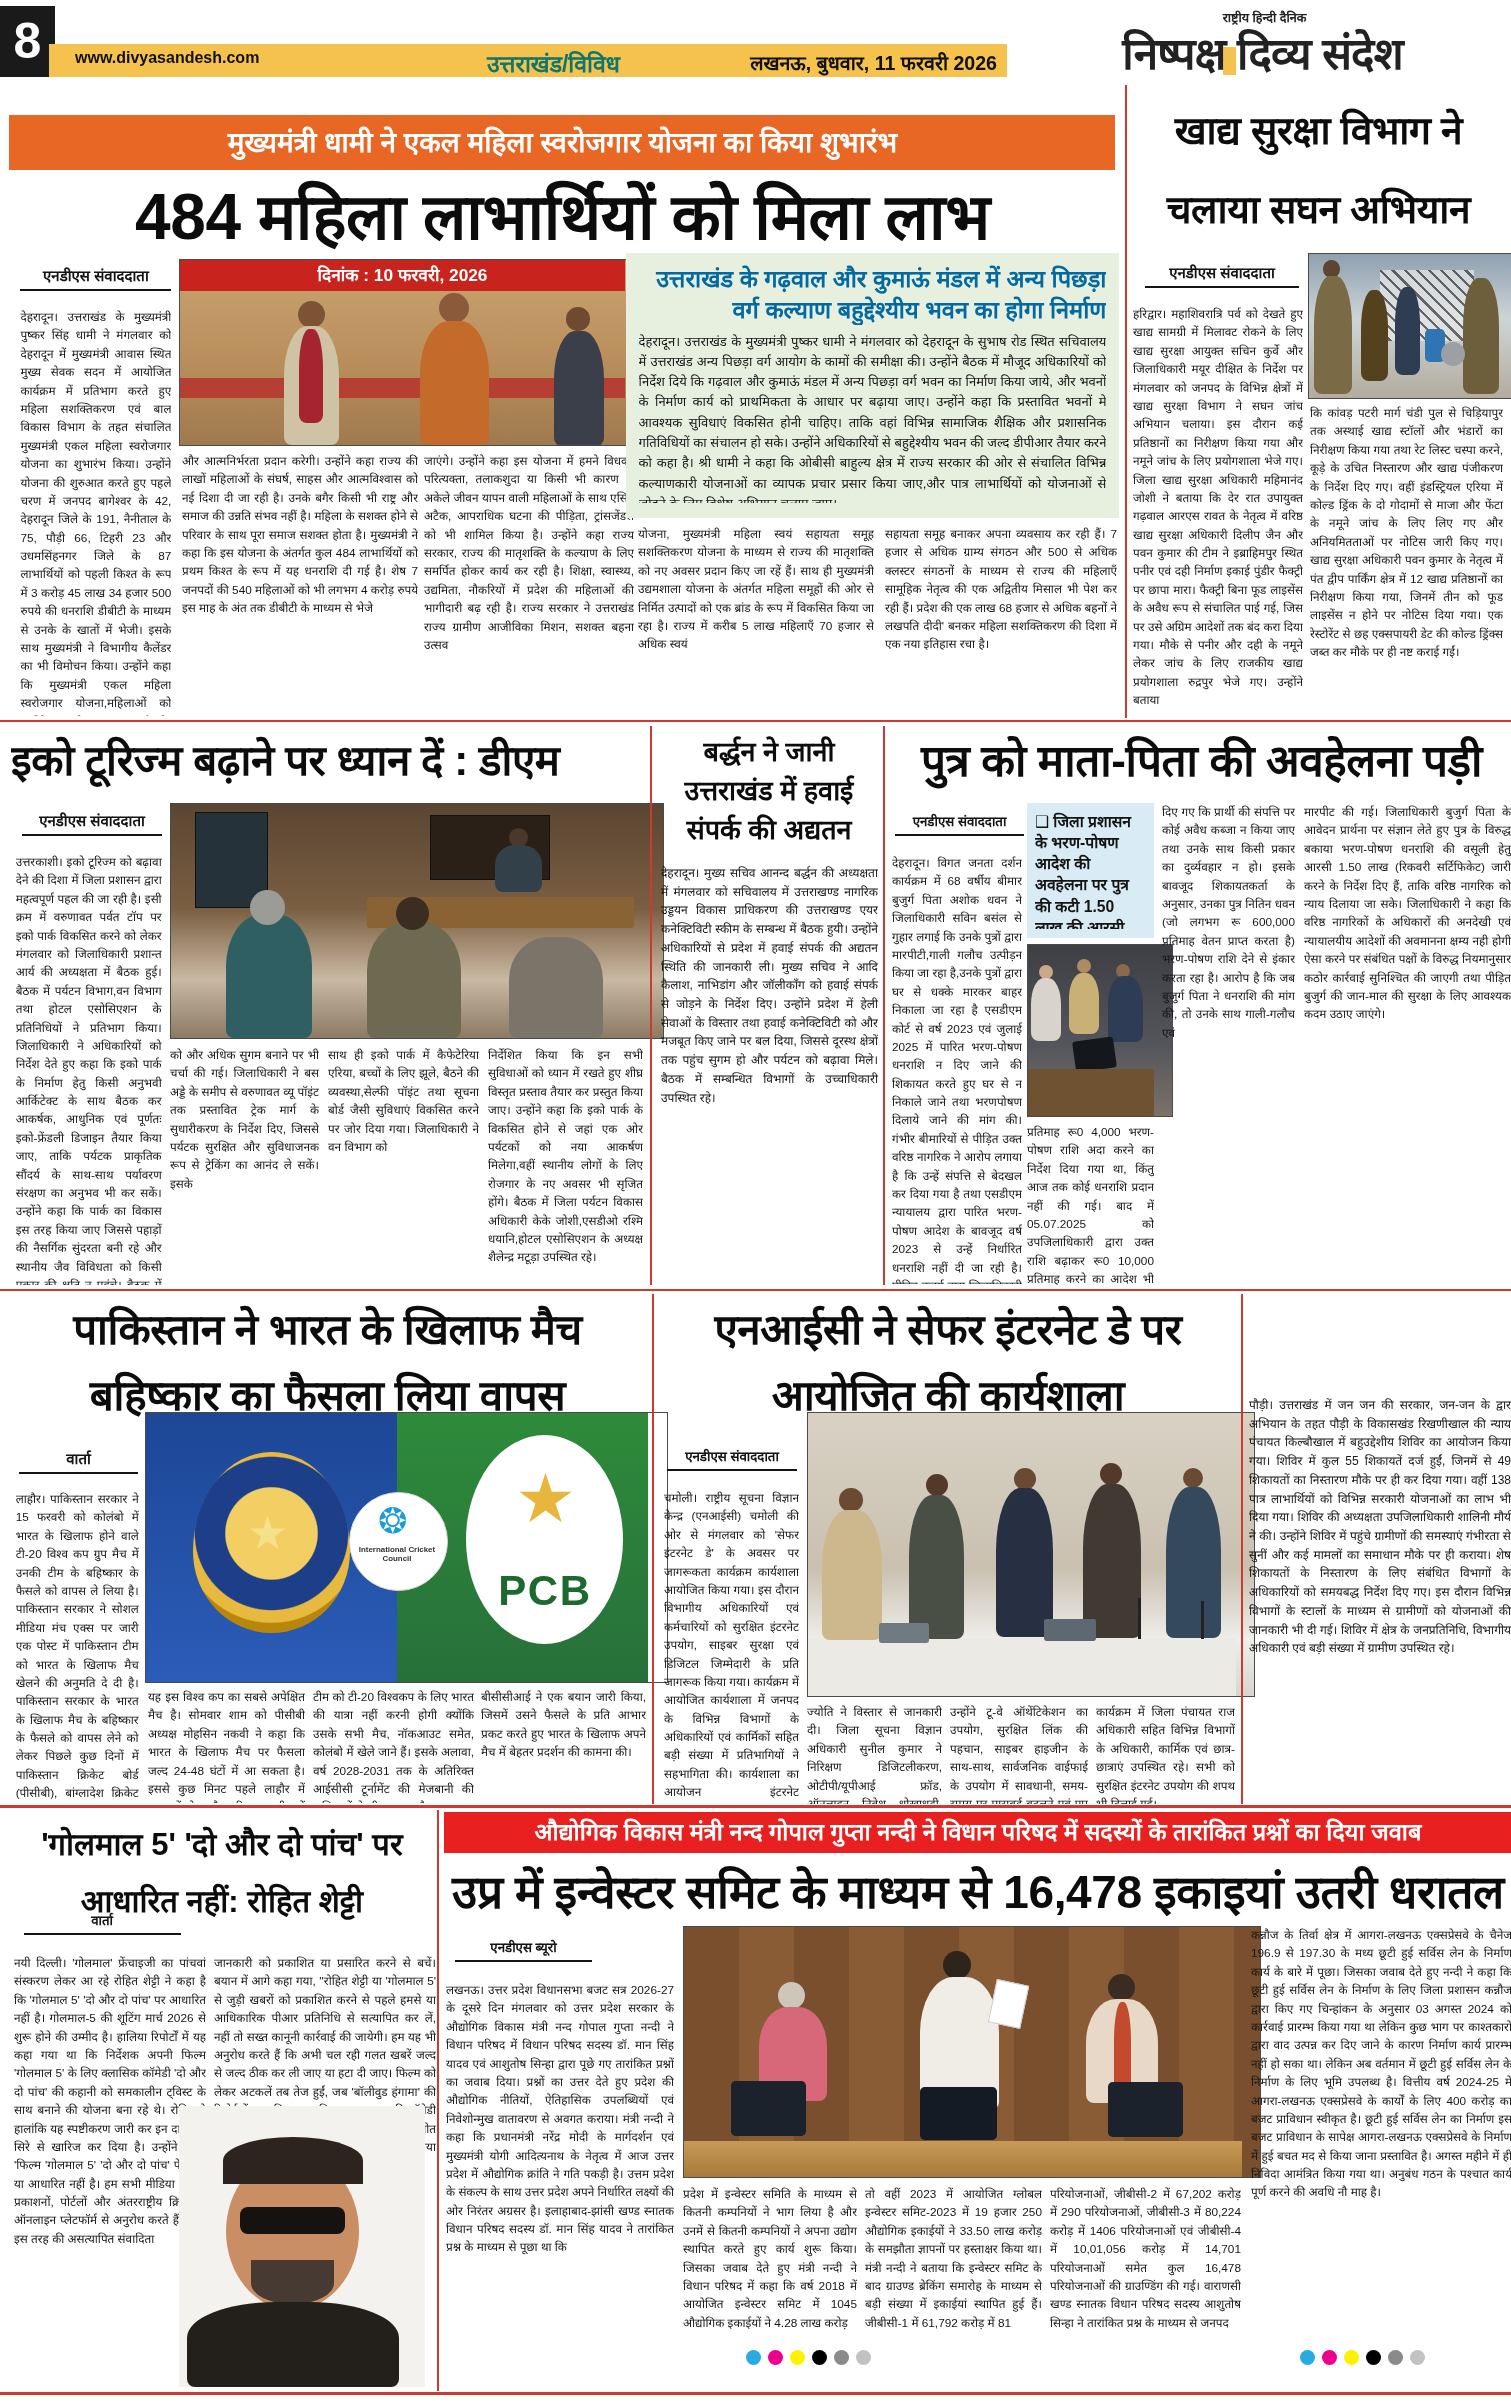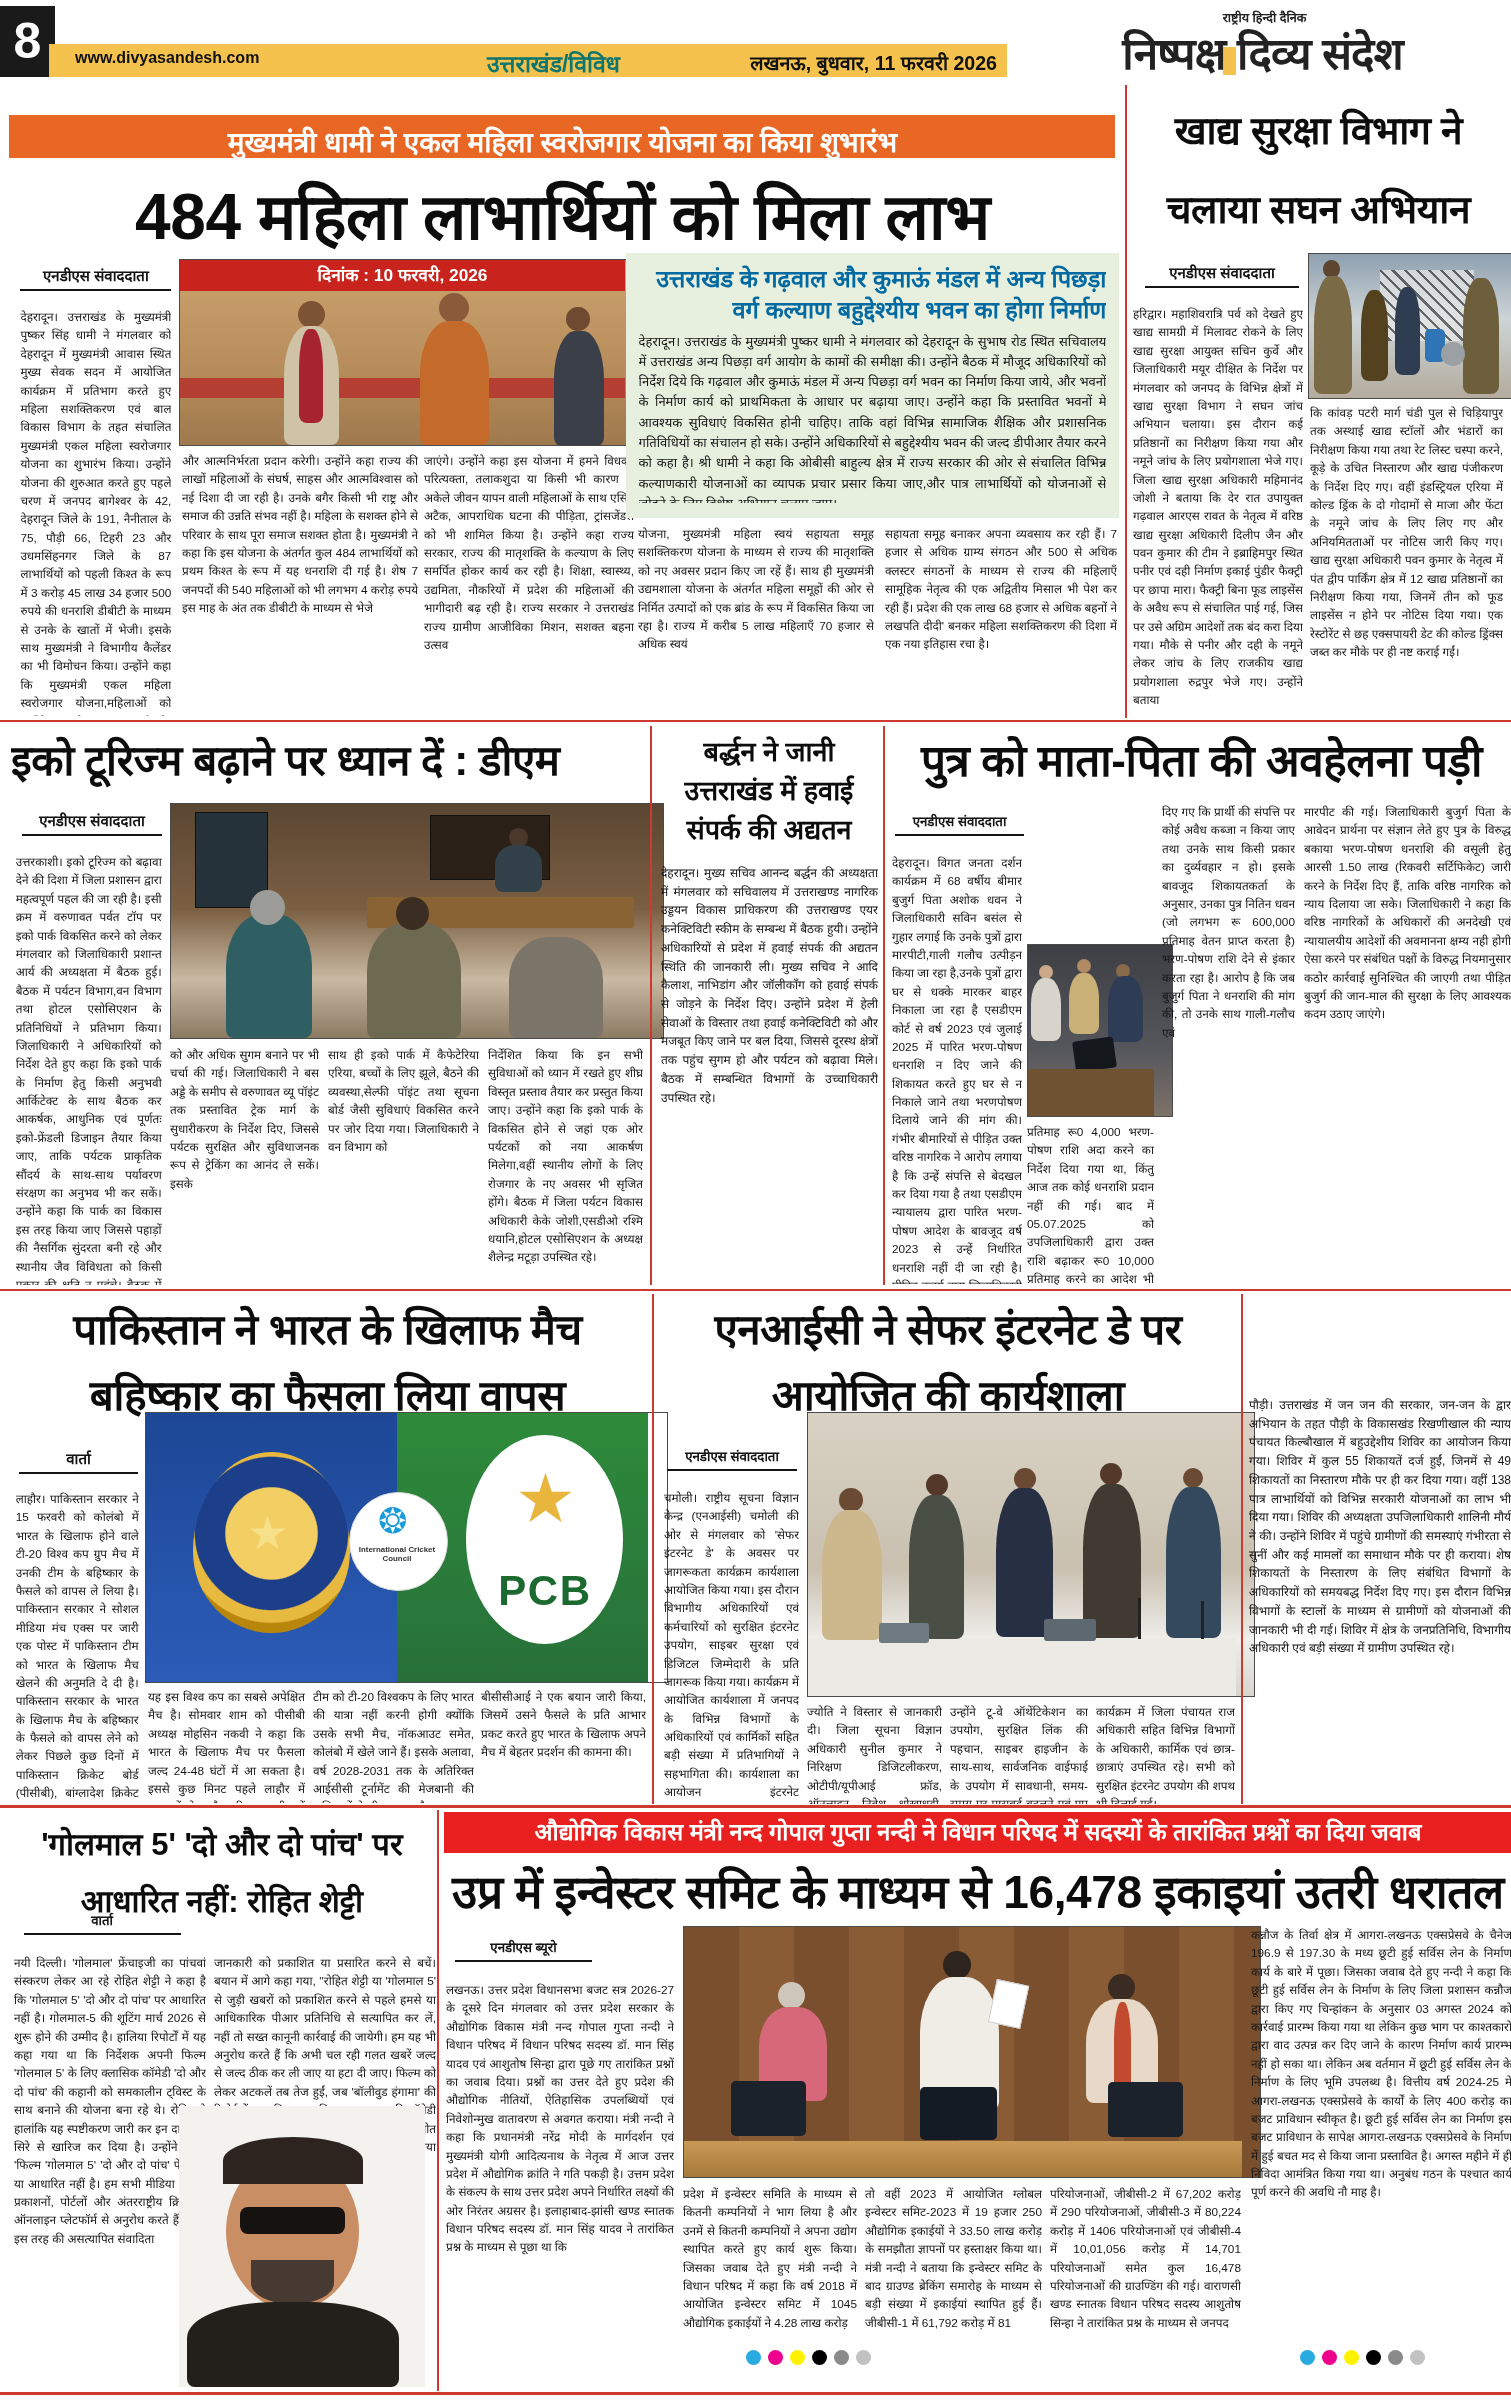--- a/index.html
+++ b/index.html
@@ -30,21 +30,21 @@
     </div>
     <div class="a" style="left:49px;top:44px;width:958px;height:33px;background:#f5c34d;"></div>
     <div class="a" style="left:75px;top:49px;width:251px;font-weight:bold;font-size:16px;color:#111;">www.divyasandesh.com</div>
     <div class="a" style="left:424px;top:47px;width:259px;text-align:center;font-weight:bold;font-size:23px;color:#0f766e;">उत्तराखंड/विविध</div>
     <div class="a" style="left:738px;top:49px;width:259px;text-align:right;font-weight:bold;font-size:19.6px;color:#111;">लखनऊ, बुधवार, 11 फरवरी 2026</div>
     <div class="a" style="left:1223px;top:47px;width:12.6px;height:28px;background:#f5c34d;"></div>
     <div class="a" style="left:1143px;top:9.4px;width:243px;text-align:center;font-weight:bold;font-size:12.6px;color:#222;">राष्ट्रीय हिन्दी दैनिक</div>
     <div class="a" style="left:1013px;top:22px;width:499px;text-align:center;font-weight:bold;font-size:44px;letter-spacing:-0.8px;color:#222;">निष्पक्ष दिव्य संदेश</div>
   </div>
 
-  <div class="a kick" style="left:9.4px;top:115px;width:1106px;height:43px;background:#e96724;font-size:28px;line-height:55px;">
+  <div class="a kick" style="left:9.4px;top:115px;width:1106px;height:55px;background:#e96724;font-size:28px;line-height:55px;">
     <span>मुख्यमंत्री धामी ने एकल महिला स्वरोजगार योजना का किया शुभारंभ</span>
   </div>
   <div class="a hl" style="left:9.4px;top:176px;width:1106px;height:85px;font-size:64px;text-align:center;line-height:83px;">484 महिला लाभार्थियों को मिला लाभ</div>
 
   <div class="a bl" style="left:20.4px;top:265px;width:151px;">एनडीएस संवाददाता</div>
   <div class="a bt" style="left:20.4px;top:308px;width:151px;height:408px;">देहरादून। उत्तराखंड के मुख्यमंत्री पुष्कर सिंह धामी ने मंगलवार को देहरादून में मुख्यमंत्री आवास स्थित मुख्य सेवक सदन में आयोजित कार्यक्रम में प्रतिभाग करते हुए महिला सशक्तिकरण एवं बाल विकास विभाग के तहत संचालित मुख्यमंत्री एकल महिला स्वरोजगार योजना का शुभारंभ किया। उन्होंने योजना की शुरुआत करते हुए पहले चरण में जनपद बागेश्वर के 42, देहरादून जिले के 191, नैनीताल के 75, पौड़ी 66, टिहरी 23 और उधमसिंहनगर जिले के 87 लाभार्थियों को पहली किश्त के रूप में 3 करोड़ 45 लाख 34 हजार 500 रुपये की धनराशि डीबीटी के माध्यम से उनके के खातों में भेजी। इसके साथ मुख्यमंत्री ने विभागीय कैलेंडर का भी विमोचन किया। उन्होंने कहा कि मुख्यमंत्री एकल महिला स्वरोजगार योजना,महिलाओं को आर्थिक रूप से सशक्त बनाएगी और उन्हें सम्मान, सुरक्षा</div>
 
   <div class="ph" style="left:179px;top:259px;width:445px;height:185px;background:linear-gradient(180deg,#caa46f 0%,#b98e5c 55%,#9f7a4e 100%);">
     <div class="a" style="left:0;top:0;width:445px;height:31px;background:#c8241d;color:#fff;font-weight:bold;font-size:17.3px;line-height:31px;text-align:center;overflow:hidden;">
       <span>दिनांक : 10 फरवरी, 2026</span>
@@ -107,20 +107,23 @@
   <div class="a bt" style="left:488px;top:1046px;width:155px;height:239px;">निर्देशित किया कि इन सभी सुविधाओं को ध्यान में रखते हुए शीघ्र विस्तृत प्रस्ताव तैयार कर प्रस्तुत किया जाए। उन्होंने कहा कि इको पार्क के विकसित होने से जहां एक ओर पर्यटकों को नया आकर्षण मिलेगा,वहीं स्थानीय लोगों के लिए रोजगार के नए अवसर भी सृजित होंगे। बैठक में जिला पर्यटन विकास अधिकारी केके जोशी,एसडीओ रश्मि धयानि,होटल एसोसिएशन के अध्यक्ष शैलेन्द्र मटूड़ा उपस्थित रहे।</div>
 
   <div class="vl" style="left:650px;top:726px;height:559px;"></div>
   <div class="a hl" style="left:660px;top:733px;width:218px;height:119px;font-size:27px;line-height:39px;text-align:center;letter-spacing:0;">बर्द्धन ने जानी उत्तराखंड में हवाई संपर्क की अद्यतन स्थिति</div>
   <div class="a bt" style="left:661px;top:864px;width:217px;height:421px;font-size:12px;">देहरादून। मुख्य सचिव आनन्द बर्द्धन की अध्यक्षता में मंगलवार को सचिवालय में उत्तराखण्ड नागरिक उड्डयन विकास प्राधिकरण की उत्तराखण्ड एयर कनेक्टिविटी स्कीम के सम्बन्ध में बैठक हुयी। उन्होंने अधिकारियों से प्रदेश में हवाई संपर्क की अद्यतन स्थिति की जानकारी ली। मुख्य सचिव ने आदि कैलाश, नाभिडांग और जॉलीकाँग को हवाई संपर्क से जोड़ने के निर्देश दिए। उन्होंने प्रदेश में हेली सेवाओं के विस्तार तथा हवाई कनेक्टिविटी को और मजबूत किए जाने पर बल दिया, जिससे दूरस्थ क्षेत्रों तक पहुंच सुगम हो और पर्यटन को बढ़ावा मिले। बैठक में सम्बन्धित विभागों के उच्चाधिकारी उपस्थित रहे।</div>
   <div class="vl" style="left:883px;top:726px;height:559px;"></div>
 
   <div class="a hl" style="left:891px;top:729px;width:621px;height:64px;font-size:44px;line-height:63px;text-align:center;">पुत्र को माता-पिता की अवहेलना पड़ी भारी</div>
   <div class="a bl" style="left:895px;top:812px;width:129px;font-size:13.3px;">एनडीएस संवाददाता</div>
   <div class="a bt" style="left:892px;top:854px;width:130px;height:430px;">देहरादून। विगत जनता दर्शन कार्यक्रम में 68 वर्षीय बीमार बुजुर्ग पिता अशोक धवन ने जिलाधिकारी सविन बसंल से गुहार लगाई कि उनके पुत्रों द्वारा मारपीटी,गाली गलौच उत्पीड़न किया जा रहा है,उनके पुत्रों द्वारा घर से धक्के मारकर बाहर निकाला जा रहा है एसडीएम कोर्ट से वर्ष 2023 एवं जुलाई 2025 में पारित भरण-पोषण धनराशि न दिए जाने की शिकायत करते हुए घर से न निकाले जाने तथा भरणपोषण दिलाये जाने की मांग की। गंभीर बीमारियों से पीड़ित उक्त वरिष्ठ नागरिक ने आरोप लगाया है कि उन्हें संपत्ति से बेदखल कर दिया गया है तथा एसडीएम न्यायालय द्वारा पारित भरण-पोषण आदेश के बावजूद वर्ष 2023 से उन्हें निर्धारित धनराशि नहीं दी जा रही है। पीड़ित बुजुर्ग द्वारा जिलाधिकारी के समक्ष प्रस्तुत प्रार्थना पत्र में अवगत कराया गया कि आदेश 23.09.2023 को माननीय एसडीएम, देहरादून द्वारा उनके पुत्र नितिन धवन को</div>
+  <div class="a" style="left:1027px;top:803px;width:127px;height:135px;background:#d9ebf4;">
+    <div style="margin:7.9px 7.9px;font-weight:bold;font-size:15.7px;line-height:1.35;overflow:hidden;height:118px;">❑ <span>जिला प्रशासन के भरण-पोषण आदेश की अवहेलना पर पुत्र की कटी 1.50 लाख की आरसी</span></div>
+  </div>
   <div class="ph" style="left:1027px;top:944px;width:126px;height:171px;background:linear-gradient(180deg,#3d3f45 0%,#55565c 60%,#7c7268 100%);">
     <div class="hd" style="left:11px;top:20.4px;width:14px;height:14px;background:#caa88a;"></div>
     <div class="fg" style="left:3.1px;top:33px;width:30px;height:63px;background:#d8d4cc;"></div>
     <div class="hd" style="left:49px;top:14px;width:14px;height:14px;background:#b08a64;"></div>
     <div class="fg" style="left:41px;top:28px;width:30px;height:61px;background:#c9b077;"></div>
     <div class="hd" style="left:88px;top:19px;width:14px;height:14px;background:#8a6a4c;"></div>
     <div class="fg" style="left:80px;top:31px;width:35px;height:66px;background:#2e3c55;"></div>
     <div class="a" style="left:46px;top:94px;width:41px;height:31px;background:#14181d;border-radius:3.1px;transform:rotate(-8deg);"></div>
     <div class="a" style="left:0;top:124px;width:126px;height:47px;background:#6e5231;"></div>
   </div>

